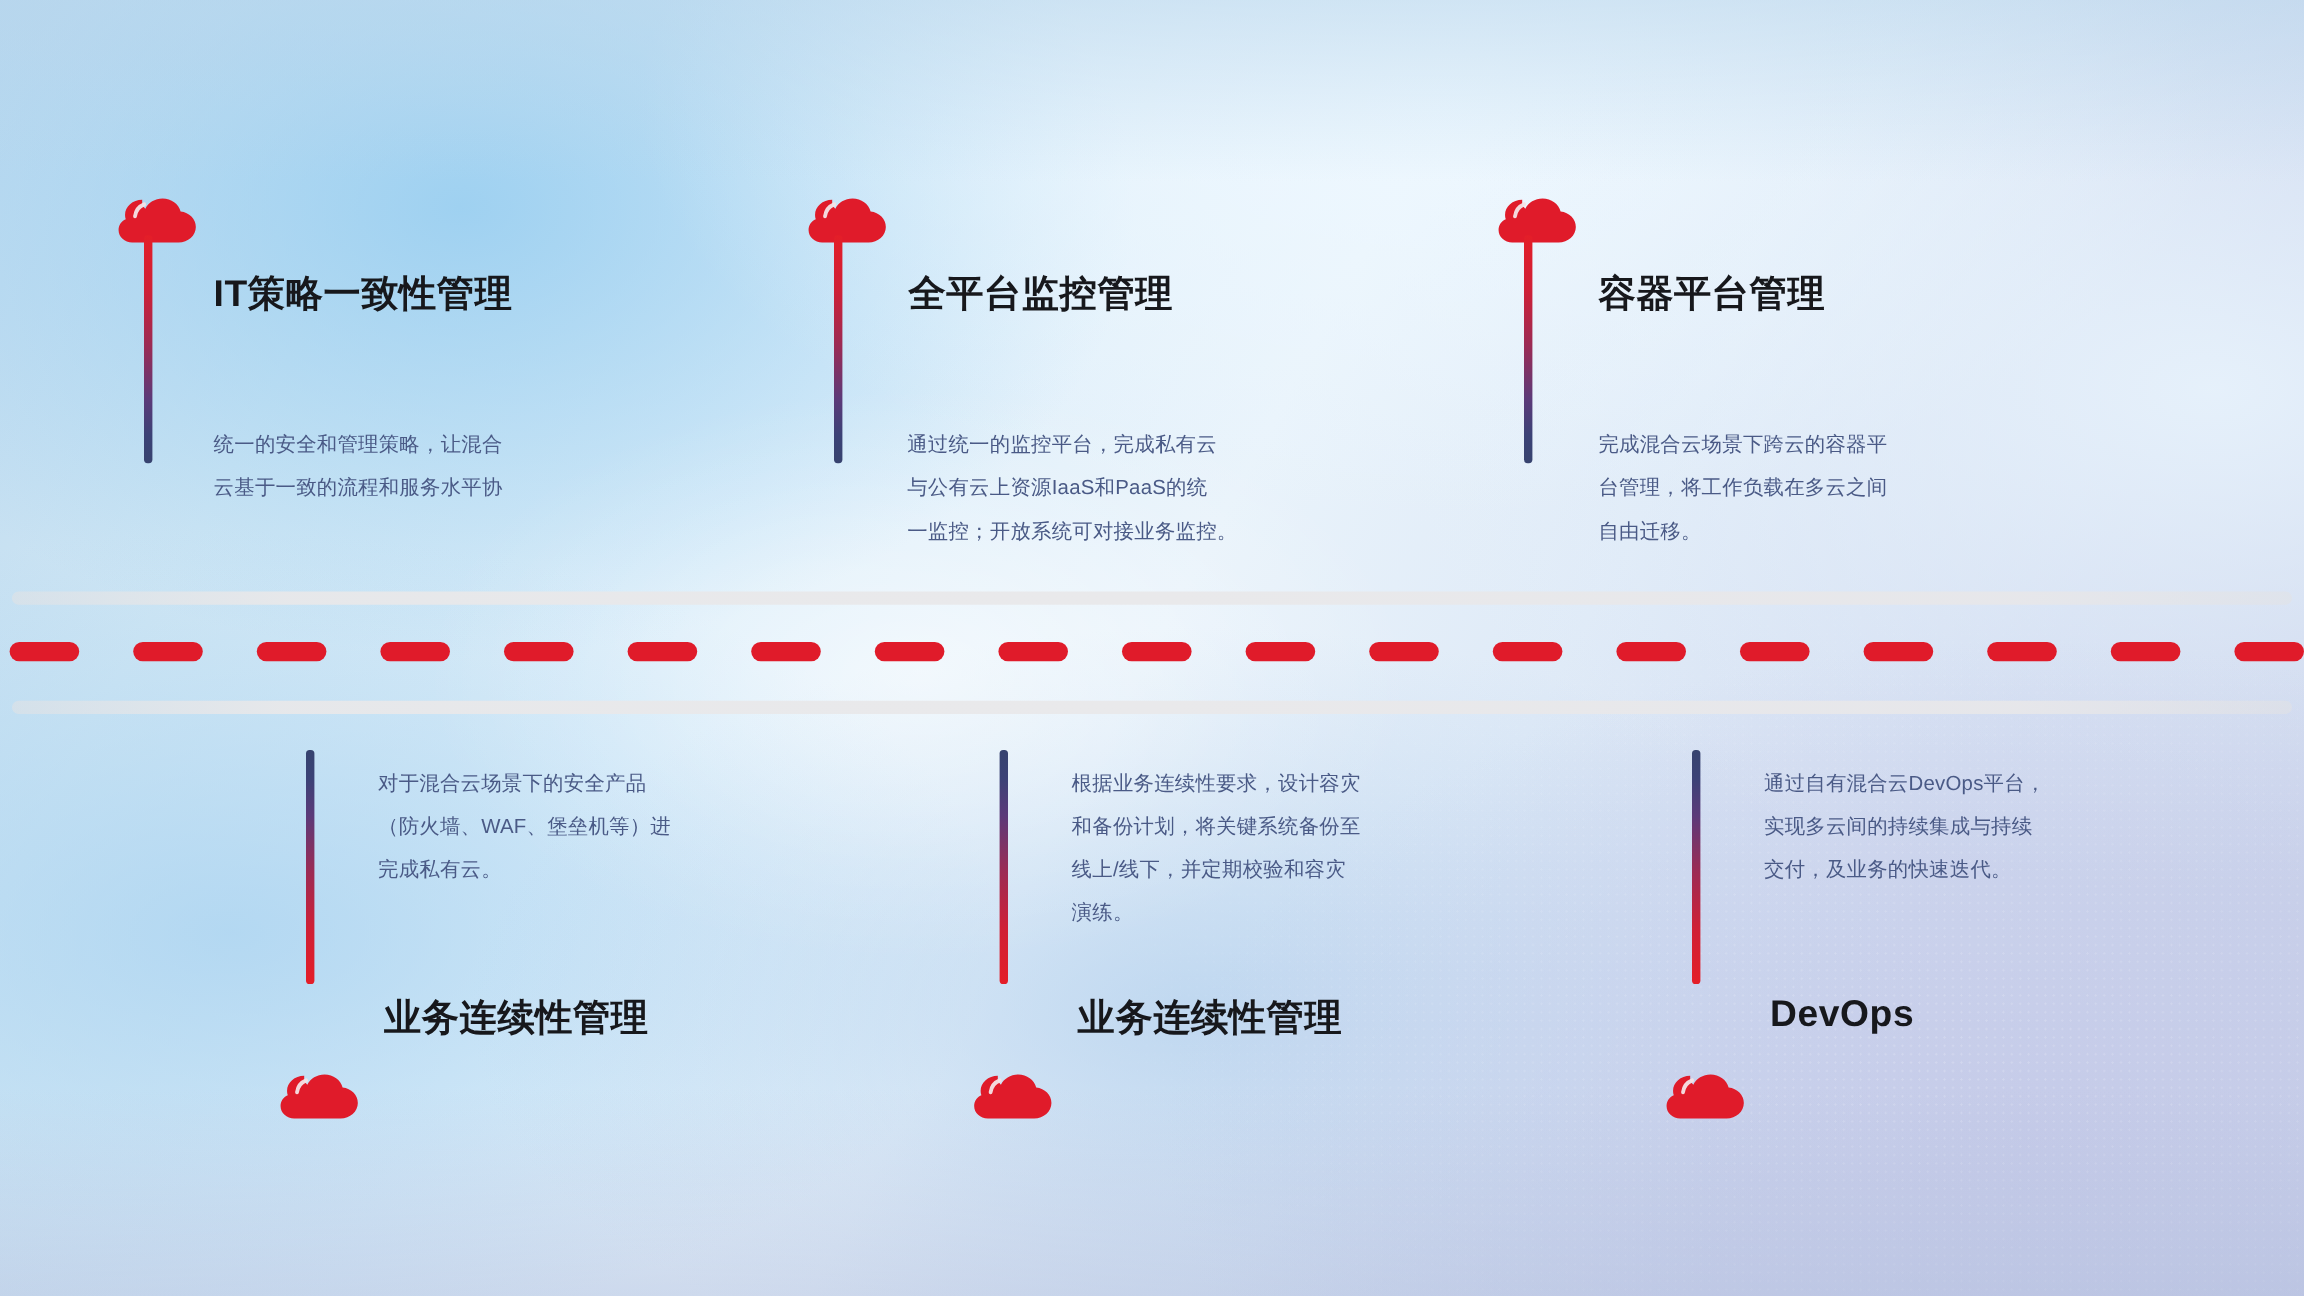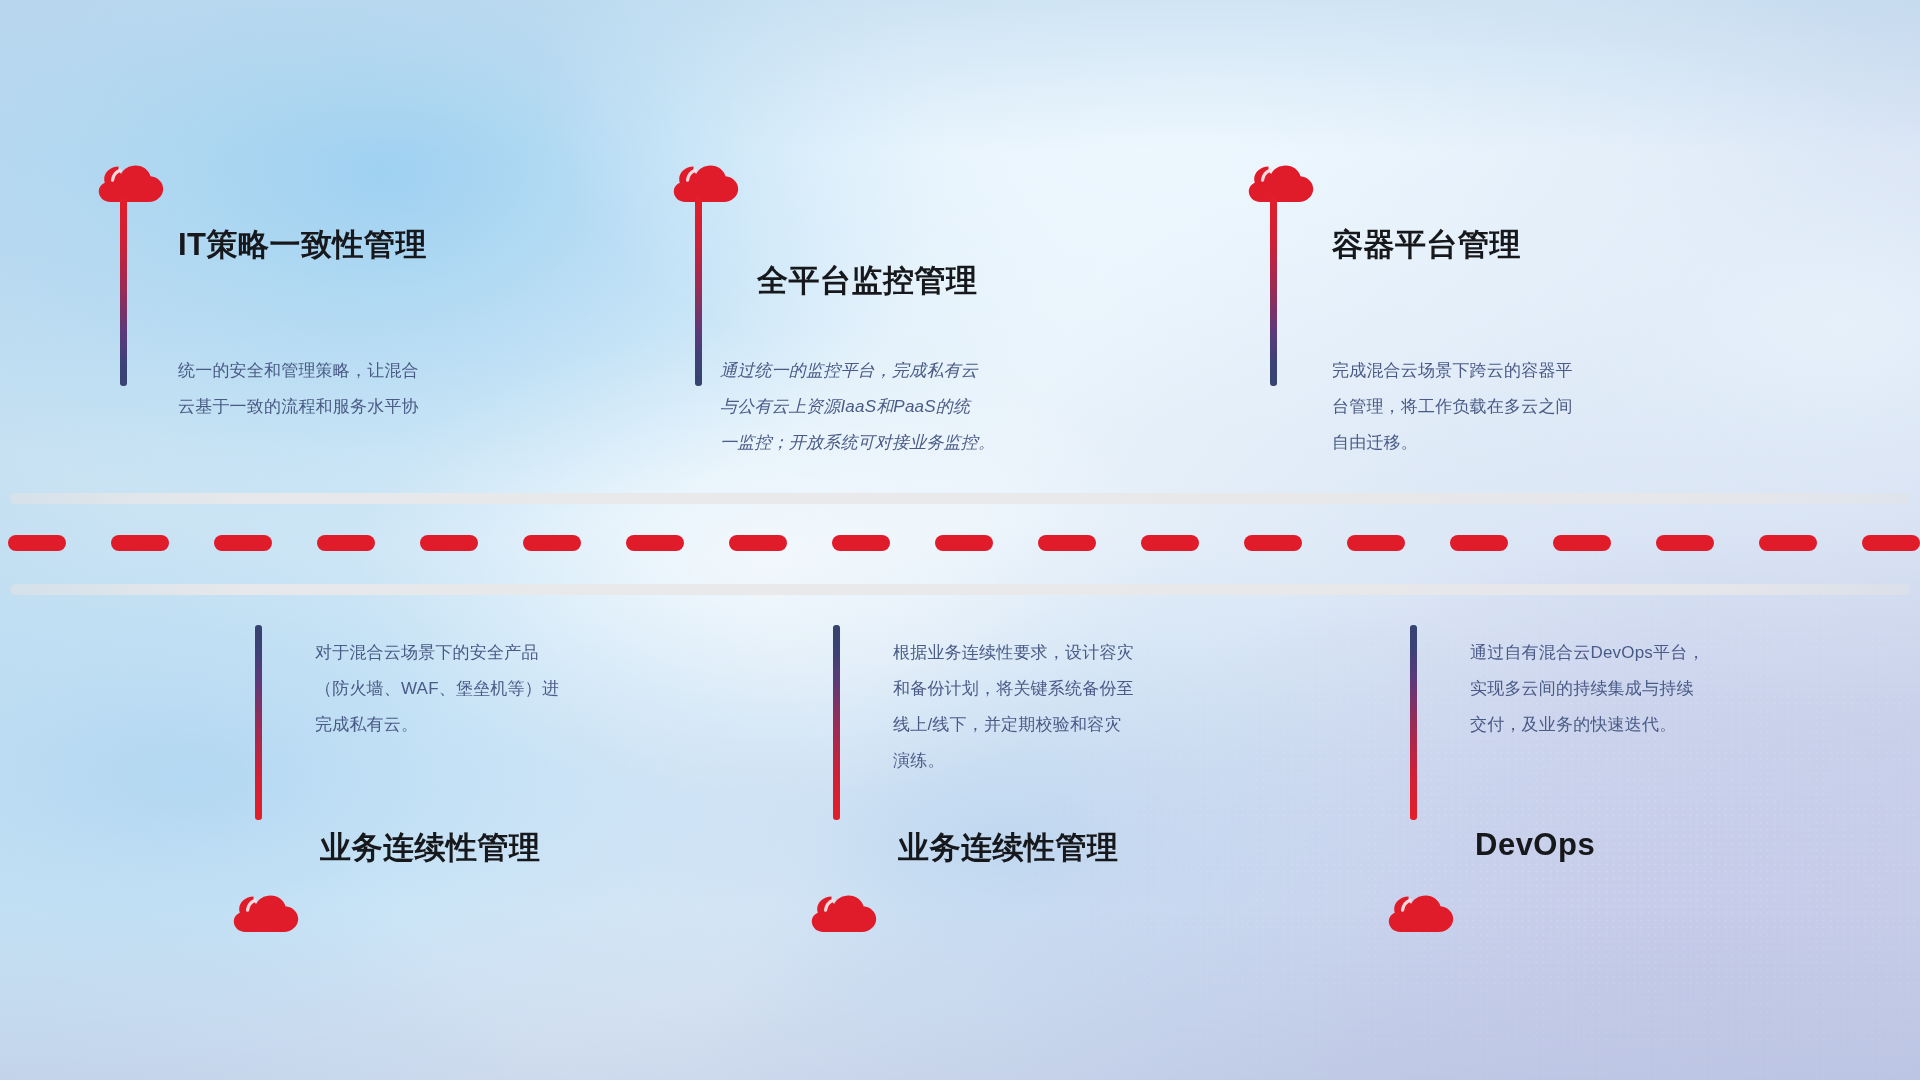--- a/index.html
+++ b/index.html
@@ -184,22 +184,22 @@
   </div>
 
   <div class="col">
     <div class="cloud" style="left:673px; top:160px;">
       <svg viewBox="0 0 66 50" aria-hidden="true">
         <path d="M20.5 6.5C12.6 6.5 6.2 12.1 6.2 19.1c0 1.3.2 2.5.6 3.6C3.1 24.4 0.8 27.7 0.8 31.6c0 5.8 5.1 10.4 11.4 10.4h38.6c7.9 0 14.4-5.8 14.4-12.9 0-6.6-5.5-12.1-12.7-12.8-1.6-6.2-7.7-10.8-15-10.8-6.4 0-11.9 3.5-14.4 8.5-.8-1-1.8-1.9-2.6-2.5z" fill="#e01b2a"></path>
         <path d="M14.5 20.2c.6-4.6 3.6-8.3 7.6-9.9" fill="none" stroke="#f4e3e6" stroke-width="3.2" stroke-linecap="round" opacity="0.95"></path>
       </svg>
     </div>
     <div class="stem down" style="left:695px; top:196px; height:190px;"></div>
-    <div class="col-title" style="left:757px; top:224px;margin-top:36px;">全平台监控管理</div>
-    <div class="col-body" style="left:720px; top:353px; width:380px;font-style:italic;">
+    <div class="col-title" style="left:757px; top:224px;">全平台监控管理</div>
+    <div class="col-body" style="left:756px; top:353px; width:380px;">
       <span class="ln">通过统一的监控平台，完成私有云</span>
       <span class="ln">与公有云上资源IaaS和PaaS的统</span>
       <span class="ln">一监控；开放系统可对接业务监控。</span>
     </div>
   </div>
 
   <div class="col">
     <div class="cloud" style="left:1248px; top:160px;">
       <svg viewBox="0 0 66 50" aria-hidden="true">
         <path d="M20.5 6.5C12.6 6.5 6.2 12.1 6.2 19.1c0 1.3.2 2.5.6 3.6C3.1 24.4 0.8 27.7 0.8 31.6c0 5.8 5.1 10.4 11.4 10.4h38.6c7.9 0 14.4-5.8 14.4-12.9 0-6.6-5.5-12.1-12.7-12.8-1.6-6.2-7.7-10.8-15-10.8-6.4 0-11.9 3.5-14.4 8.5-.8-1-1.8-1.9-2.6-2.5z" fill="#e01b2a"></path>

